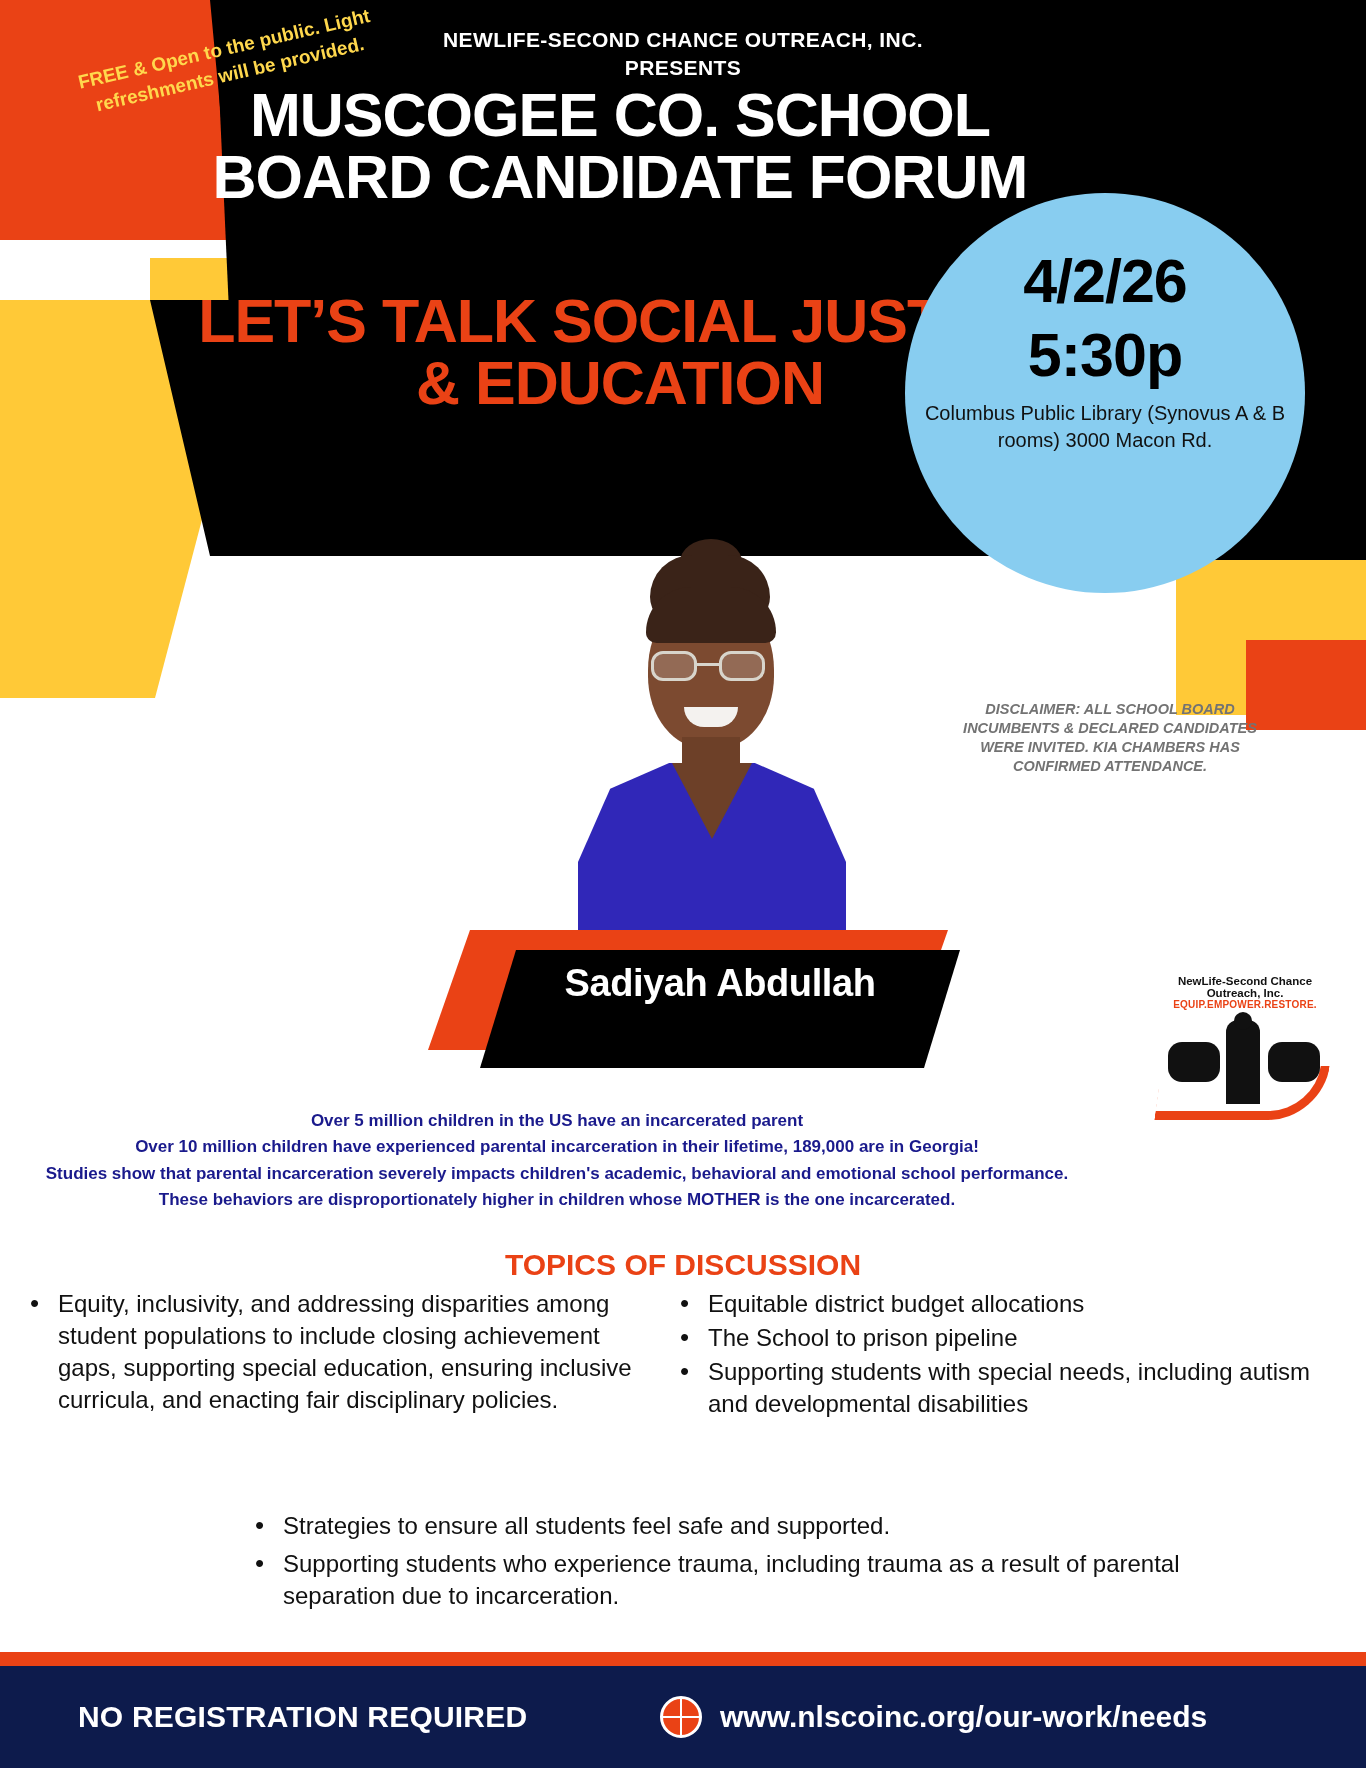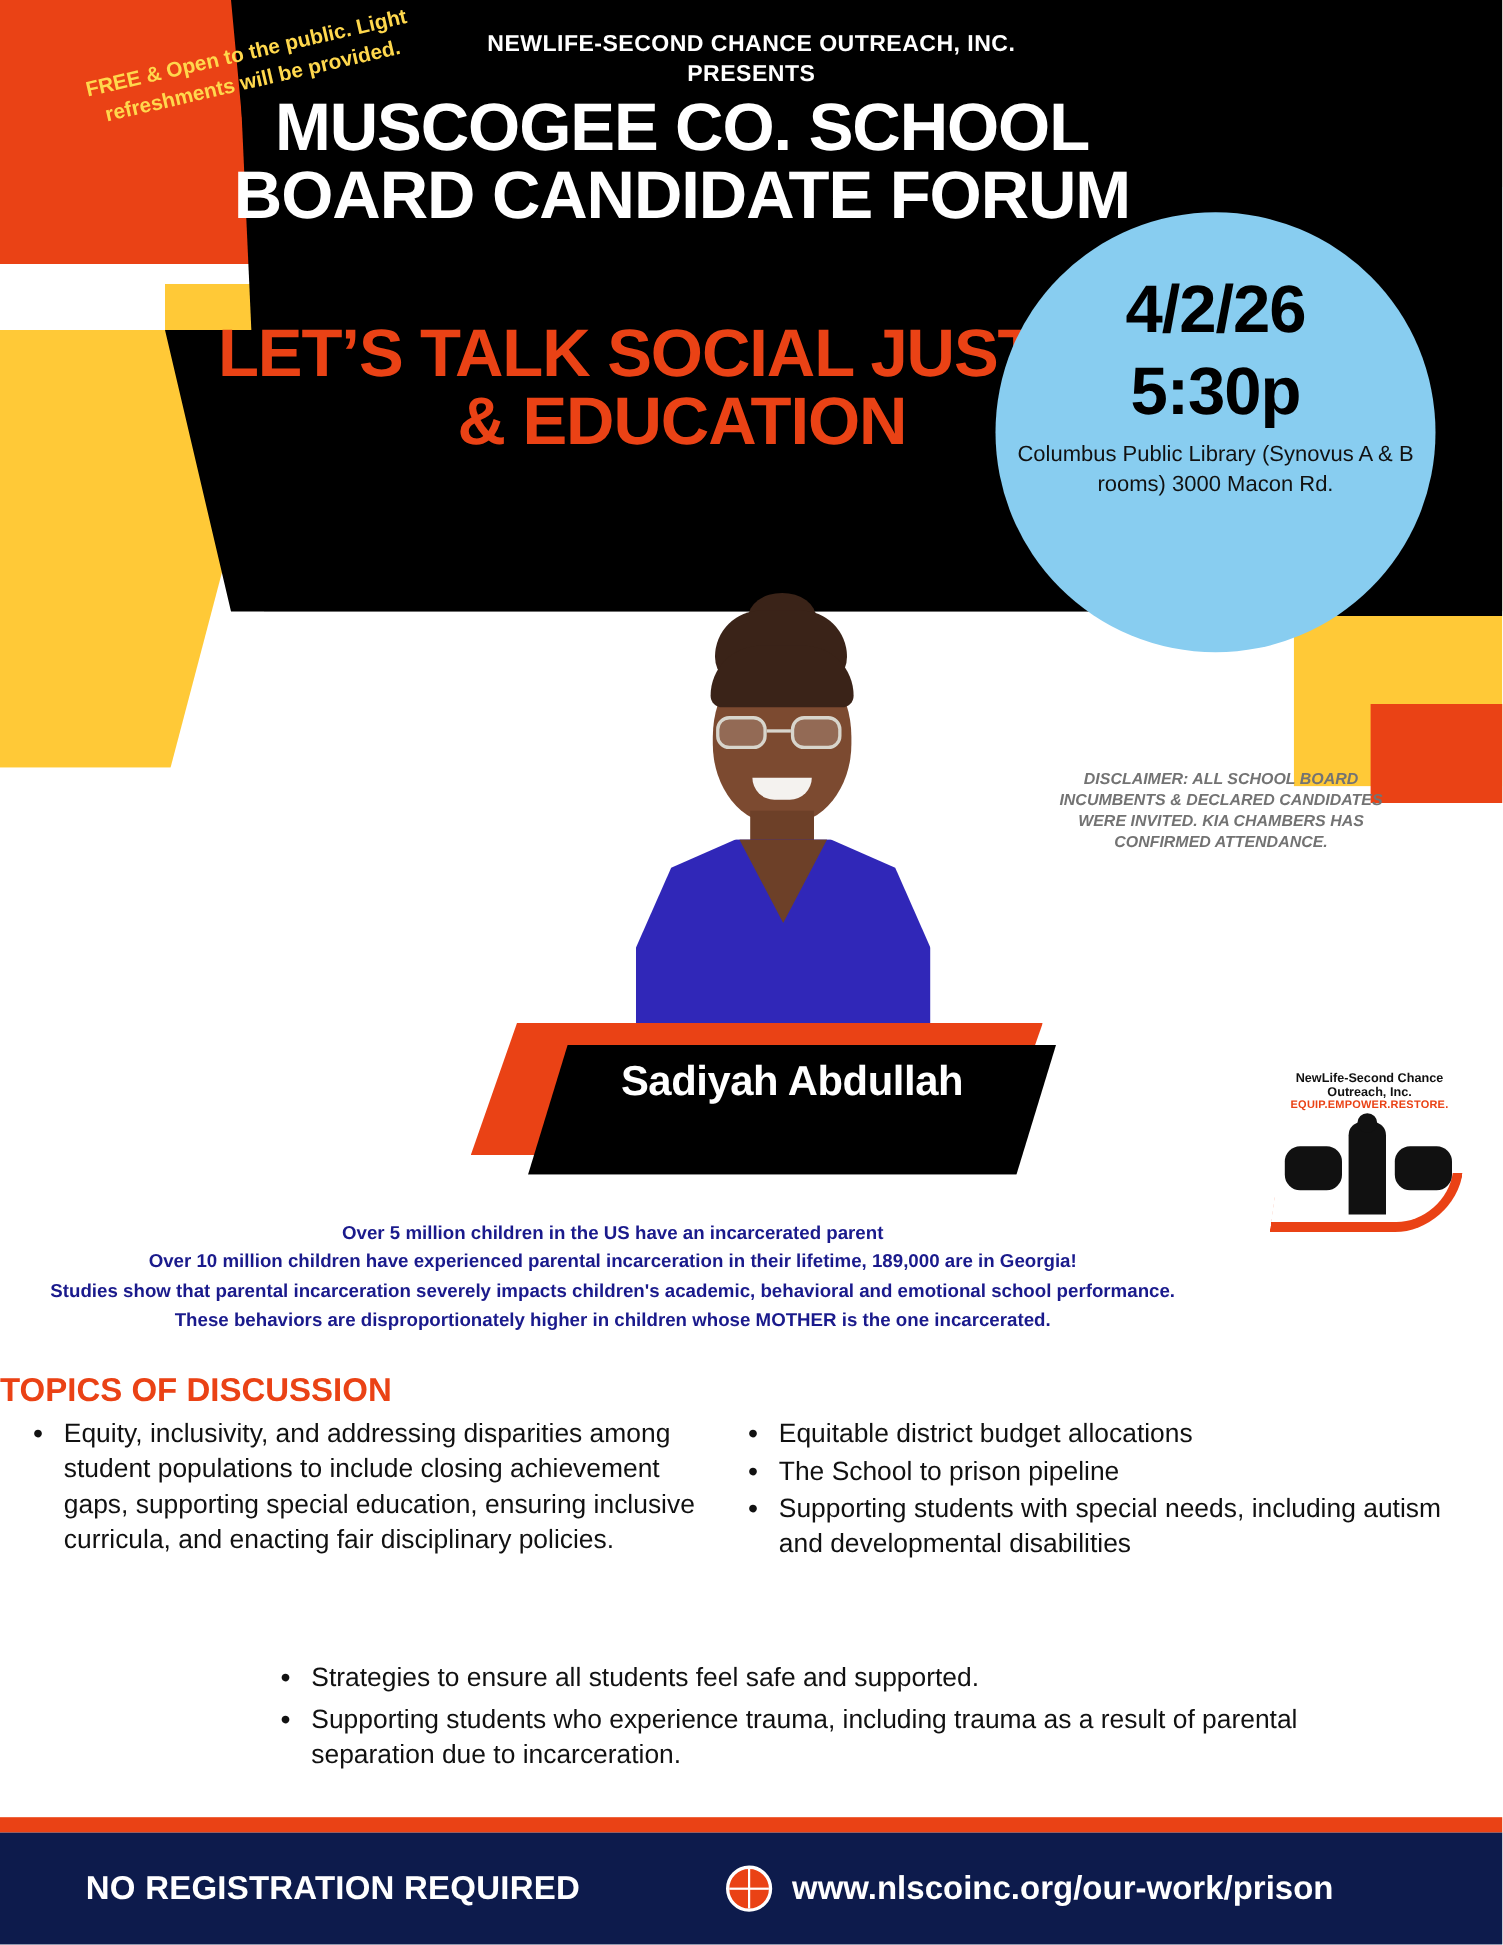--- a/index.html
+++ b/index.html
@@ -229,21 +229,21 @@
   
   .stats {
     position: absolute; left: 0; top: 1108px; width: 1114px;
     text-align: center; color: #1a1a8c;
     font-size: 17px; font-weight: bold; line-height: 1.55;
   }
 
   
   .topics-title {
     position: absolute; left: 0; top: 1248px; width: 1366px;
-    color: #ea4215;
+    text-align: center; color: #ea4215;
     font-size: 30px; font-weight: bold;
   }
   .col-left {
     position: absolute; left: 30px; top: 1288px; width: 625px;
   }
   .col-right {
     position: absolute; left: 680px; top: 1288px; width: 630px;
   }
   .bullet-row {
     display: flex; align-items: flex-start;
@@ -389,16 +389,16 @@
     <div class="bullet-row">
       <div class="dot">•</div>
       <div class="btext">Supporting students who experience trauma, including trauma as a result of parental separation due to incarceration.</div>
     </div>
   </div>
 
   <div class="footer-stripe-orange"></div>
   <div class="footer-bar">
     <div class="footer-left">NO REGISTRATION REQUIRED</div>
     <div class="globe"></div>
-    <div class="footer-url">www.nlscoinc.org/our-work/prison</div>
+    <div class="footer-url">www.nlscoinc.org/our-work/needs</div>
   </div>
 
 </div>
 
 </body></html>

